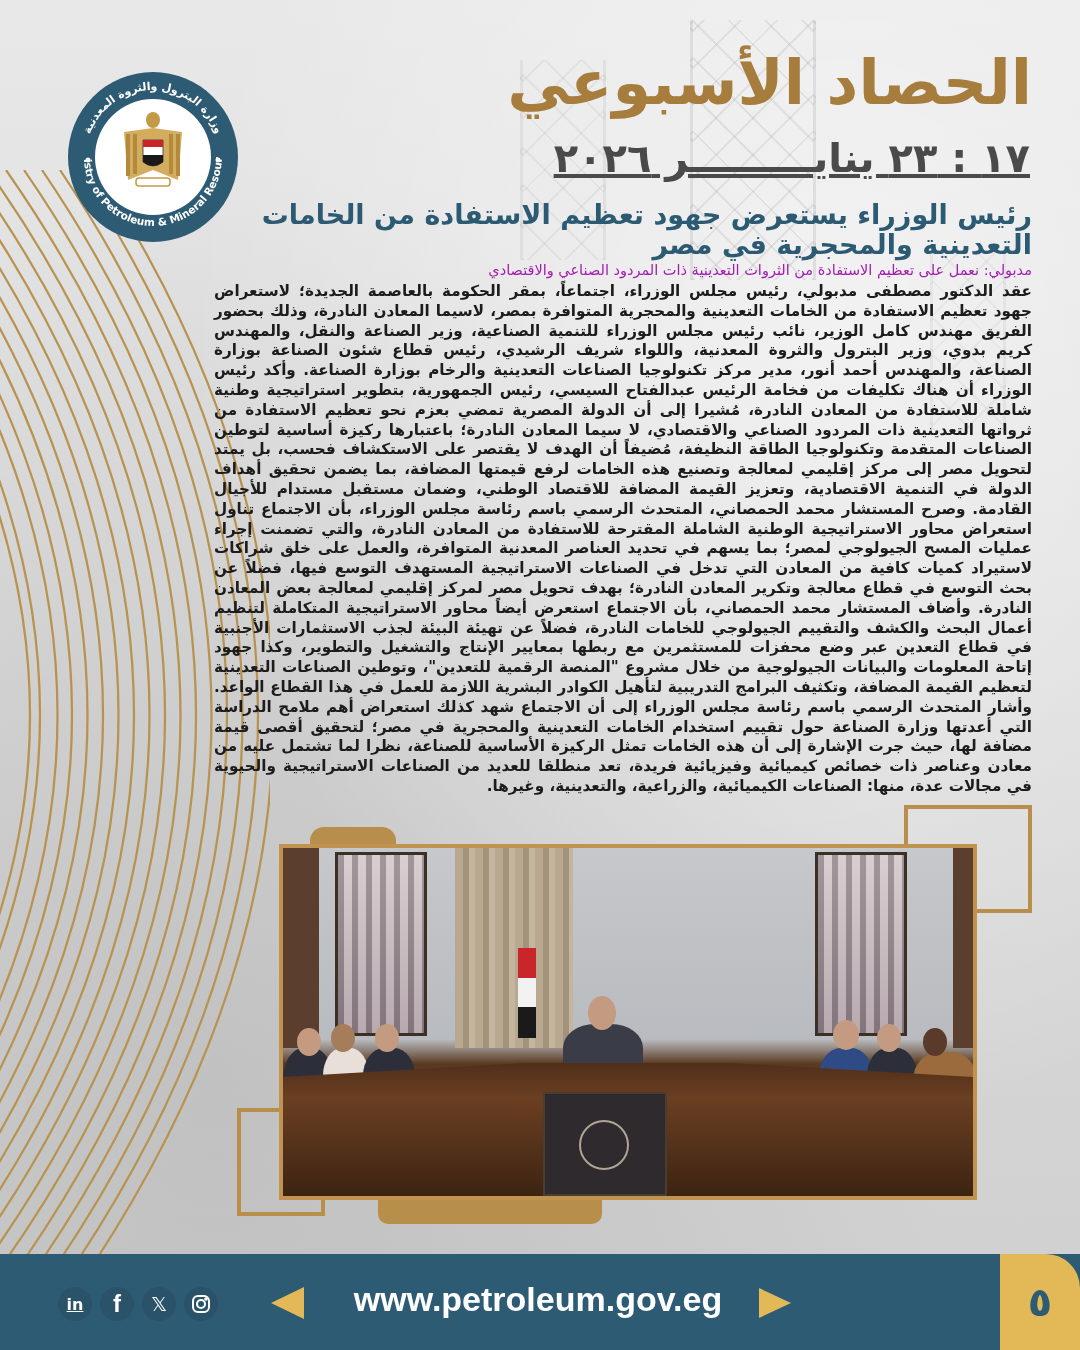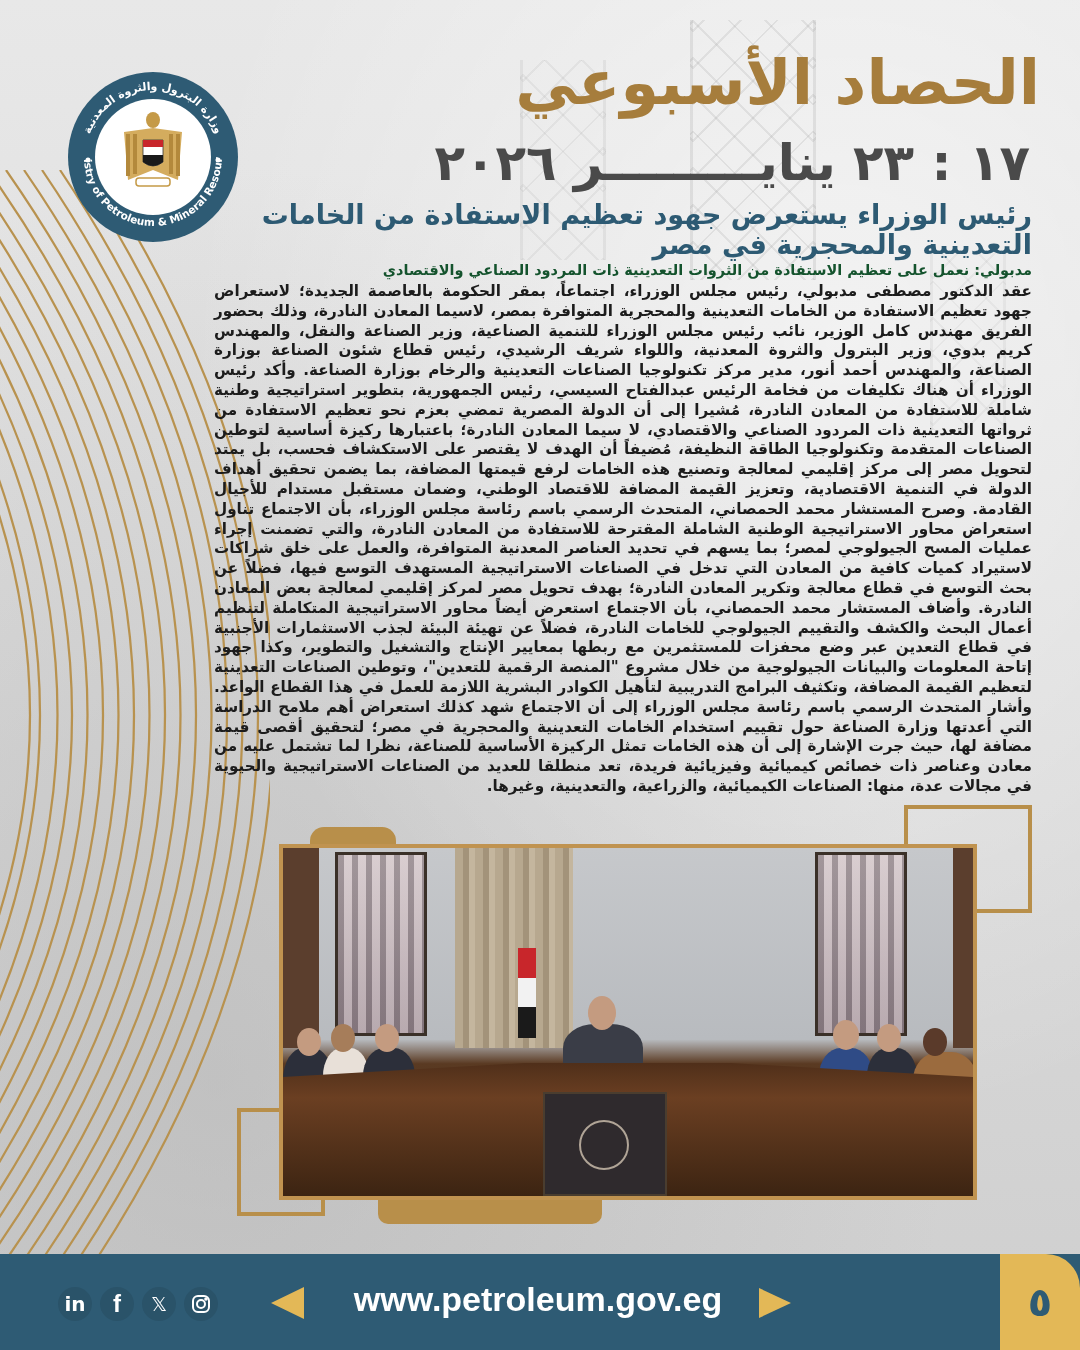--- a/index.html
+++ b/index.html
@@ -25,36 +25,36 @@
   }
   .bg-tower.t2 { left: 520px; top: 60px; width: 80px; height: 200px; opacity: .7; }
   .bg-tower.t3 { left: 930px; top: 250px; width: 70px; height: 180px; opacity: .6; }
   .arcs { position: absolute; left: 0; top: 170px; width: 270px; height: 1090px; pointer-events: none; }
 
   
   .logo { position: absolute; left: 66px; top: 70px; width: 174px; height: 174px; }
 
   
   .title {
-    position: absolute; right: 40px; top: 52px;
+    position: absolute; right: 48px; top: 52px;
     font-size: 62px; font-weight: bold; color: #a67d3c; direction: rtl;
     letter-spacing: 0px; line-height: 1;
   }
   .date {
     position: absolute; right: 50px; top: 138px;
-    font-size: 50px; font-weight: bold; color: #4a4a4a; direction: rtl; line-height: 1;
+    font-size: 40px; font-weight: bold; color: #4a4a4a; direction: rtl; line-height: 1; text-decoration: underline;
   }
   .headline {
     position: absolute; right: 48px; top: 200px; width: 830px;
     font-size: 27px; font-weight: bold; color: #2d5a73; direction: rtl; 
     line-height: 30px;
   }
   .subhead {
     position: absolute; right: 48px; top: 262px; width: 830px;
-    font-size: 14.5px; color: #14532d; direction: rtl; text-align: right; font-weight: bold;
+    font-size: 14.5px; color: #a21caf; direction: rtl; text-align: right; font-weight: normal;
   }
   .body-text {
     position: absolute; right: 48px; top: 282px; width: 818px;
     font-size: 15.2px; line-height: 19.8px; color: #1c1c1c; direction: rtl;
     text-align: justify; text-align-last: right; font-weight: bold;
   }
 
   
   .frame-deco { position: absolute; border: 4px solid #b88f4a; }
   .fd-top-right { left: 904px; top: 805px; width: 120px; height: 100px; border-left-width: 4px; }
@@ -222,21 +222,21 @@
   <div class="ph-head" style="left:594px;top:176px;width:24px;height:28px;"></div>
   <div class="ph-person" style="left:630px;top:204px;width:64px;height:70px;background:#9b6b3e;"></div>
   <div class="ph-head" style="left:640px;top:180px;width:24px;height:28px;background:#5a3a2a;"></div>
   <div class="ph-table"></div>
   <div class="ph-front"></div>
   <div class="ph-emblem"></div>
 </div>
 
 <div class="footer"></div>
 <div class="socials">
-  <div class="soc" style="font-size:20px;">
+  <div class="soc" style="font-size:16px;text-decoration:underline;">
       <span>in</span>
     </div>
   <div class="soc" style="font-size:24px;font-family:'Liberation Sans',sans-serif;">
       <span>f</span>
     </div>
   <div class="soc" style="font-size:20px;font-weight:normal;">
       <span>𝕏</span>
     </div>
   <div class="soc">
     <svg width="20" height="20" viewBox="0 0 20 20" fill="none" stroke="#fff" stroke-width="2">

